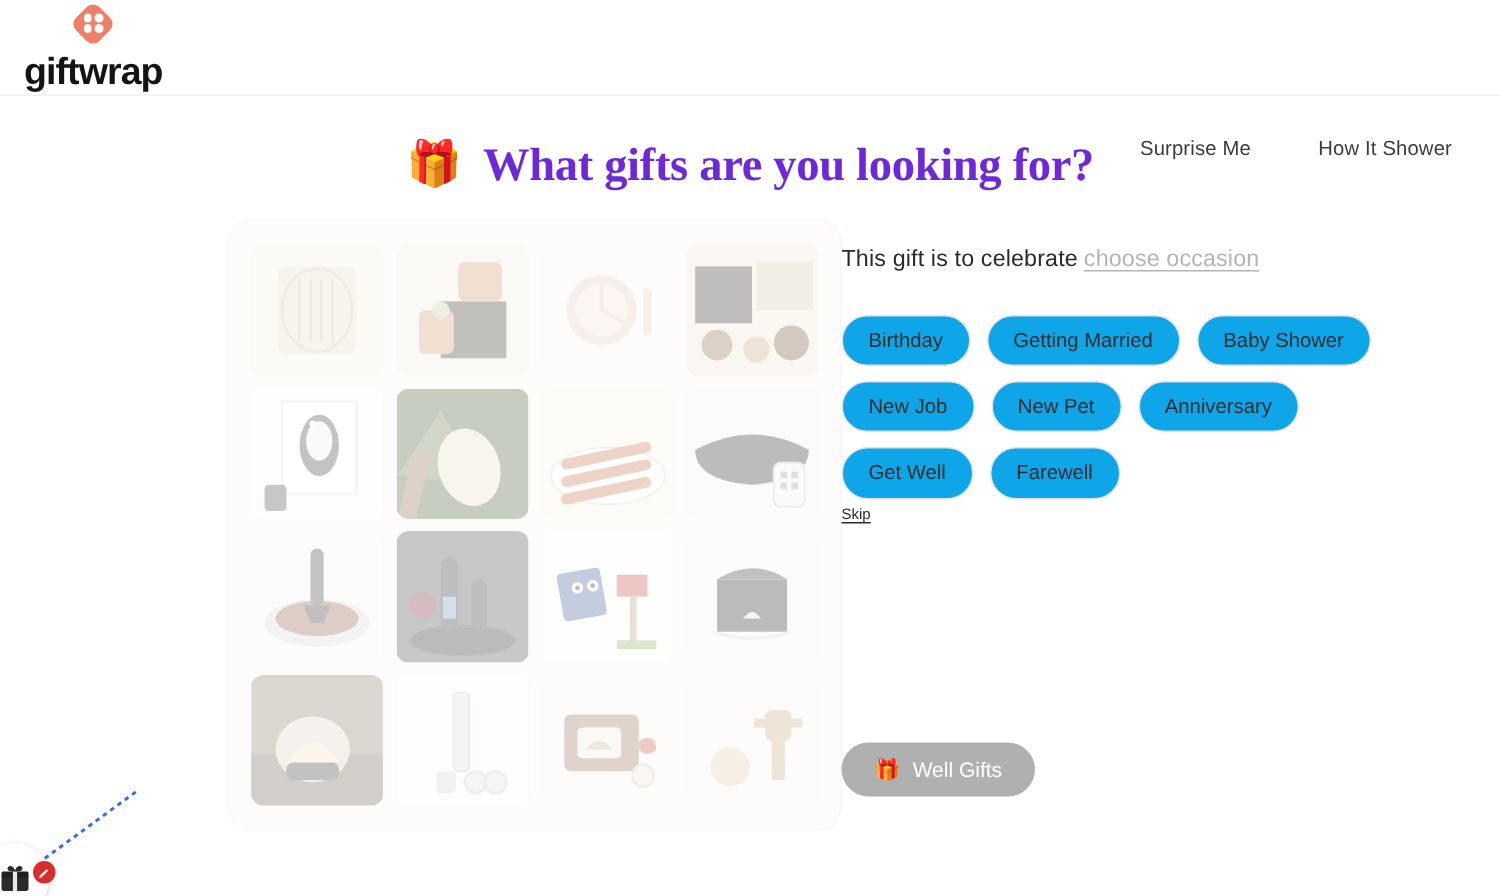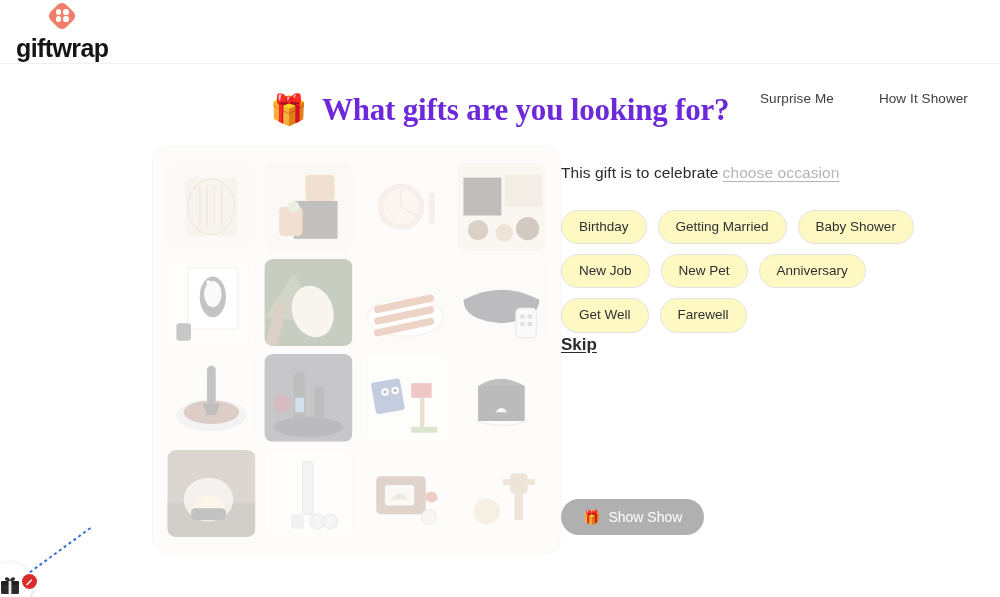--- a/index.html
+++ b/index.html
@@ -154,34 +154,34 @@
     margin-left: 4px;
   }
   .chips {
     display: flex;
     flex-wrap: wrap;
     gap: 10px 11px;
     width: 400px;
   }
   .chip {
     border: 1px solid #e2e2e2;
-    background: #fef9c3;
+    background: #0ea5e9;
     border-radius: 999px;
     padding: 7px 17px;
     font-size: 13.5px;
     color: #2f2f2f;
     cursor: pointer;
     line-height: 1.35;
     white-space: nowrap;
   }
   .skip {
     display: inline-block;
     margin-top: 2px;
-    font-size: 17px;
-    font-weight: 700;
+    font-size: 10px;
+    font-weight: 400;
     color: #2b2b2b;
     text-decoration: underline;
     text-underline-offset: 2px;
     cursor: pointer;
   }
   .show-gifts {
     margin-top: 144px;
     display: inline-flex;
     align-items: center;
     gap: 8px;
@@ -459,21 +459,21 @@
       <button class="chip">Anniversary</button>
       <button class="chip">Get Well</button>
       <button class="chip">Farewell</button>
     </div>
 
     <a class="skip" href="#">Skip</a>
 
     <div>
       <button class="show-gifts">
         <span class="emoji">🎁</span>
-        <span>Show Show</span>
+        <span>Well Gifts</span>
       </button>
     </div>
   </div>
 </div>
 
 <div class="corner-overlay">
   <svg class="dashed-line" viewBox="0 0 110 70">
     <line x1="-4" y1="70" x2="100" y2="-6" stroke="#3b6fd4" stroke-width="2" stroke-dasharray="3 3"></line>
   </svg>
   <div class="fab">

